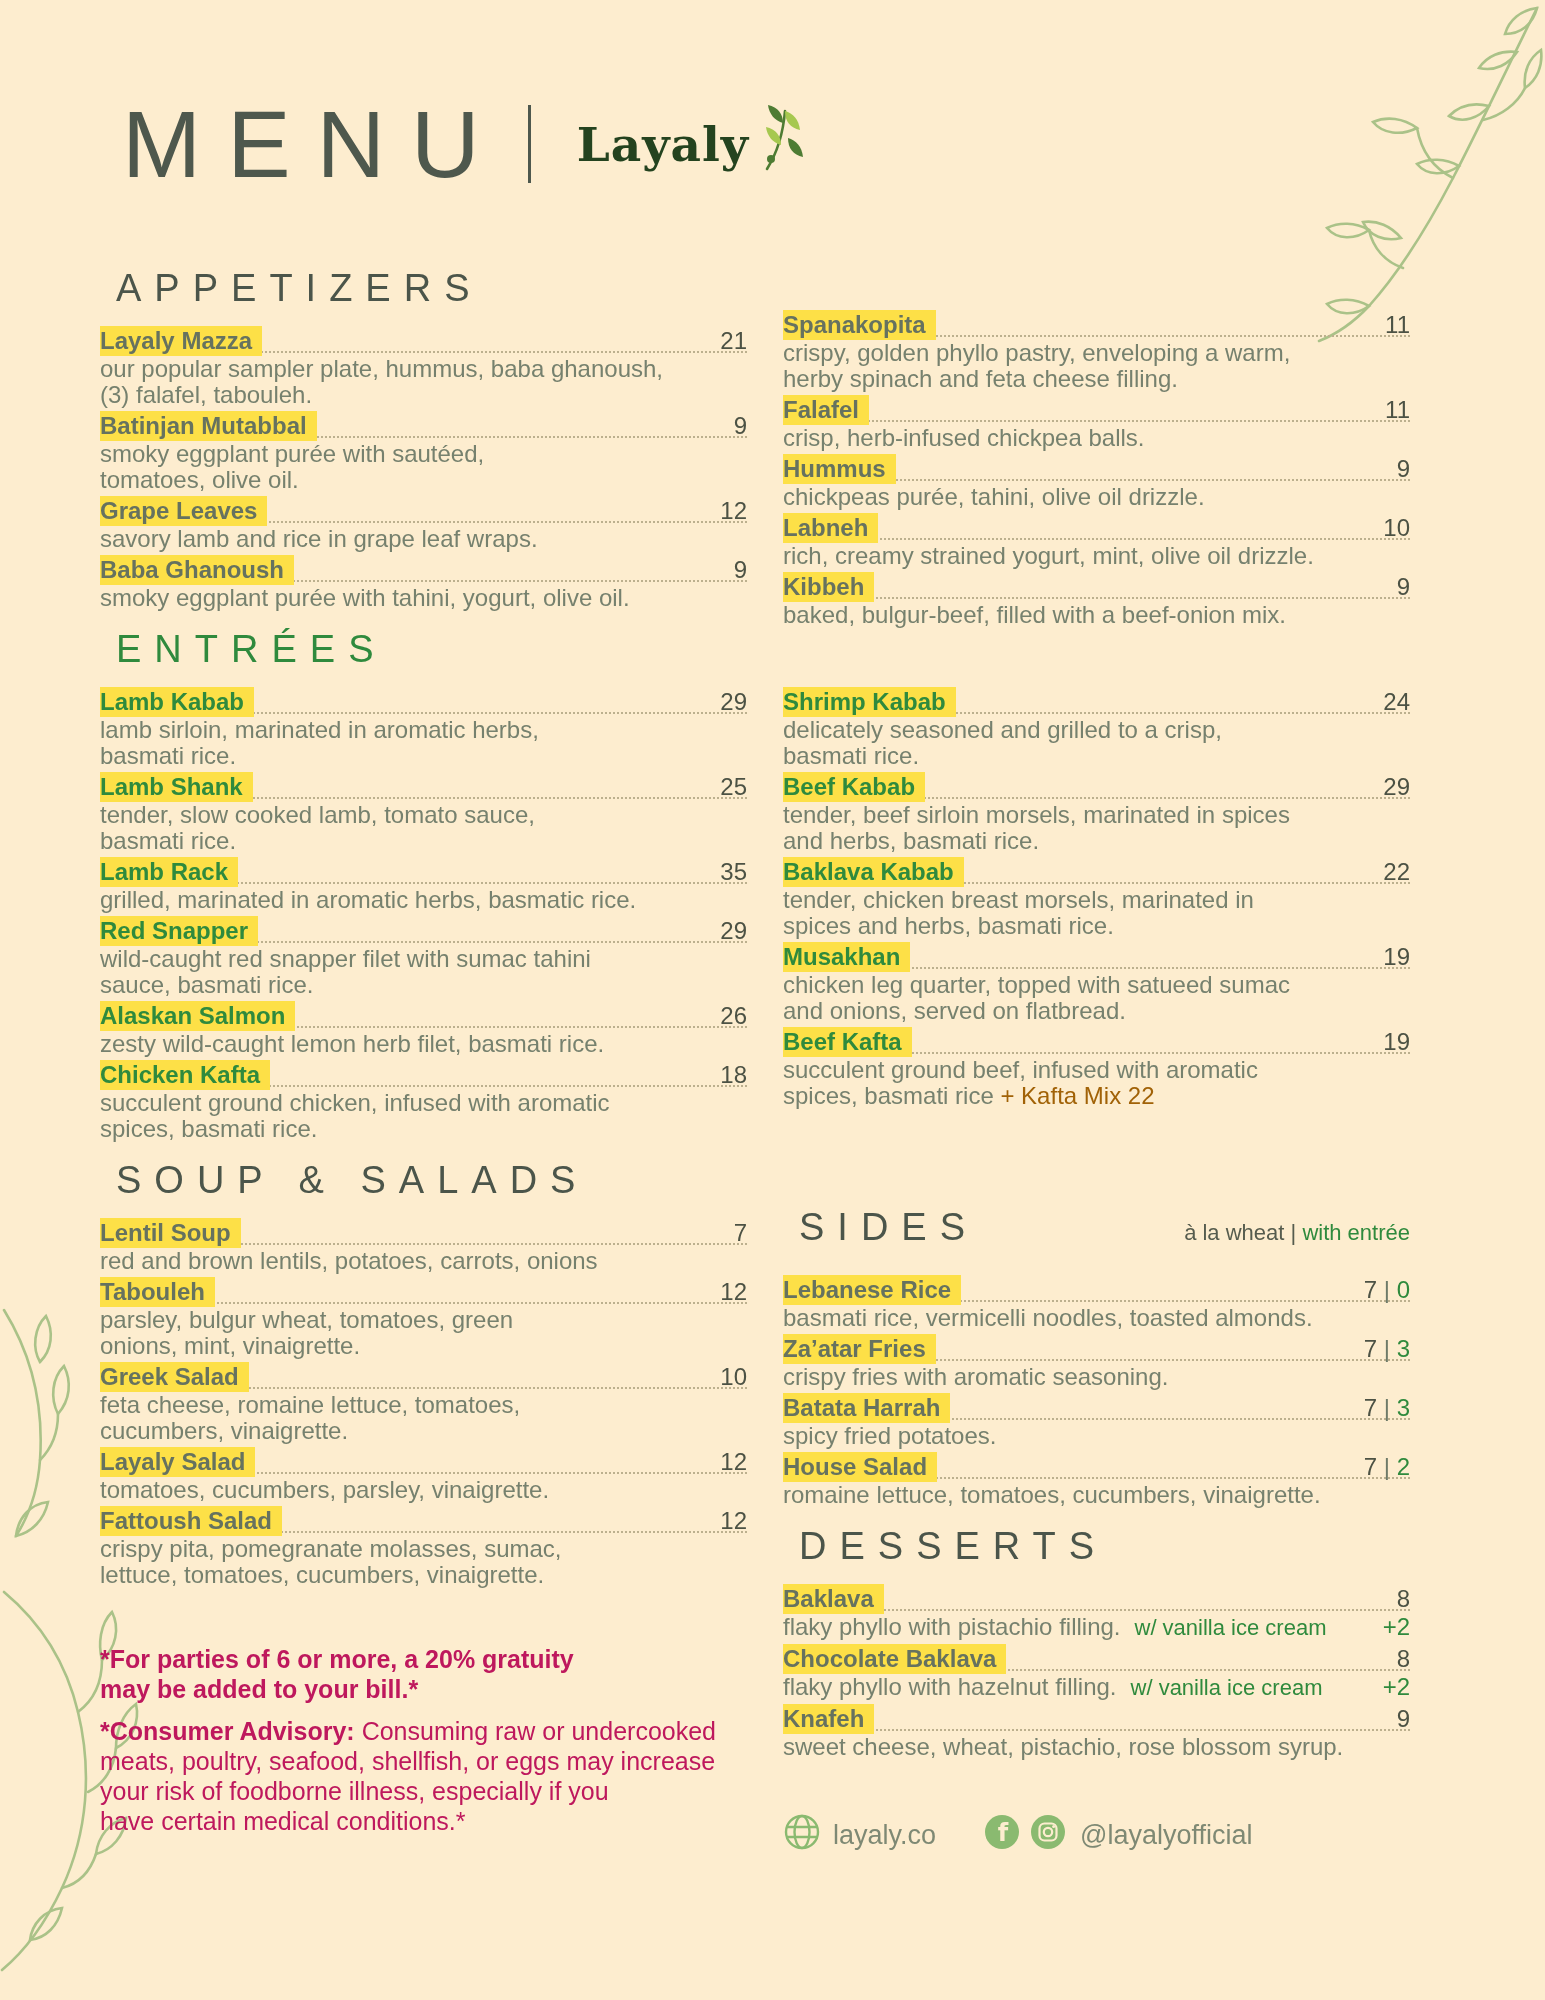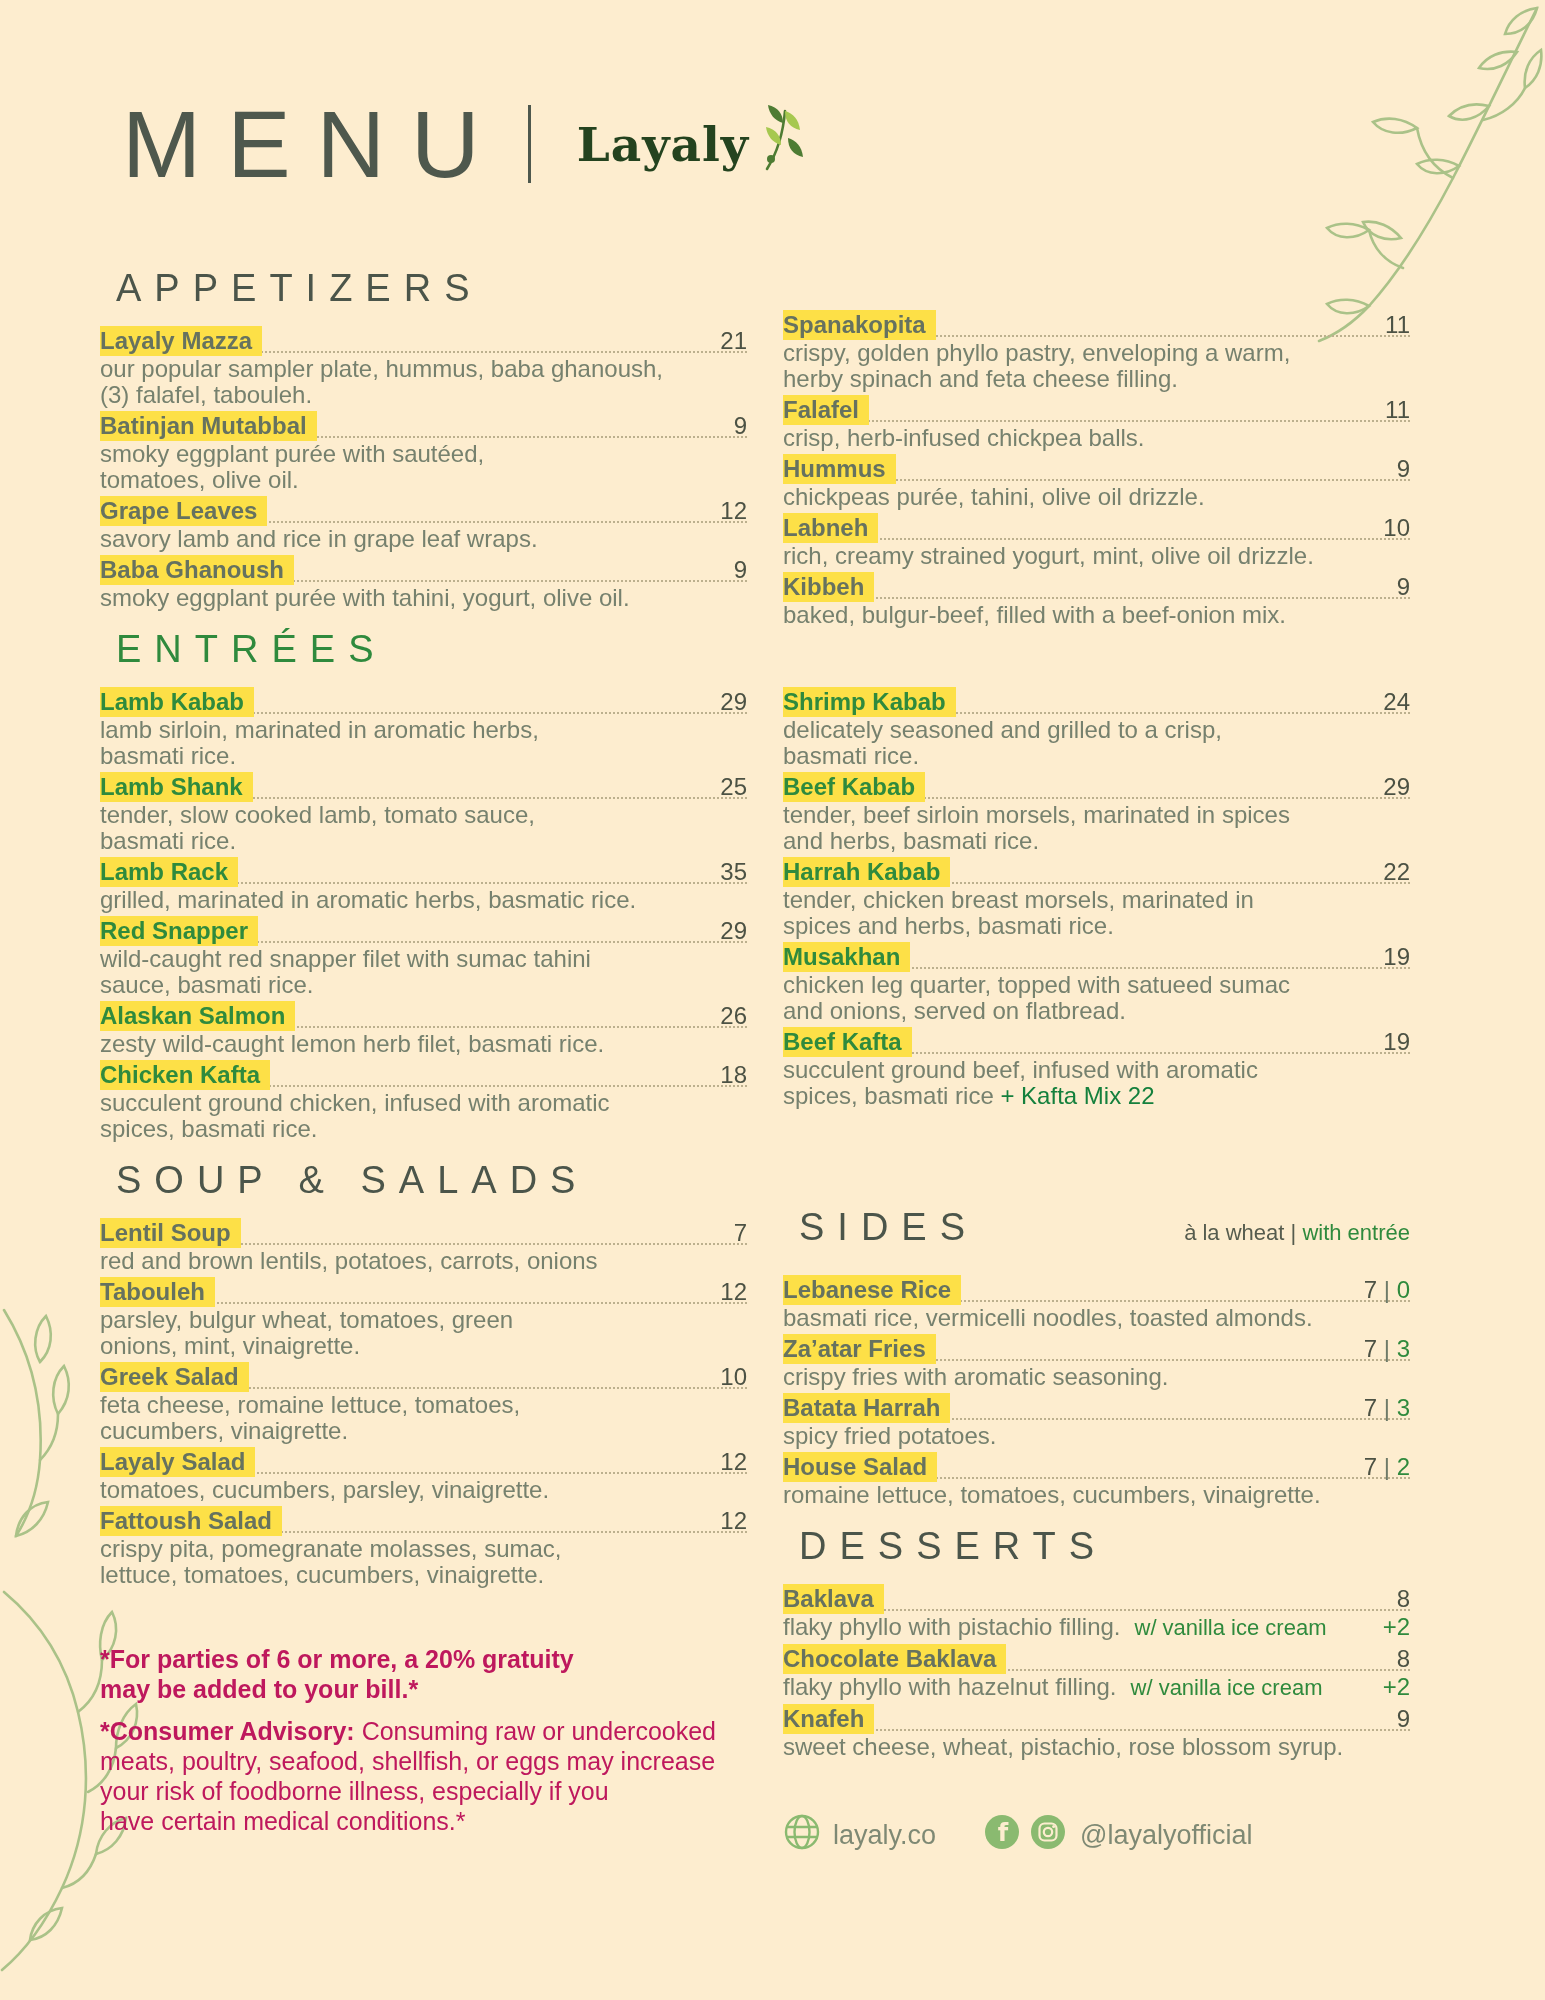--- a/index.html
+++ b/index.html
@@ -34,21 +34,21 @@
   .menu-item{margin-bottom:3px;}
   .item-row{display:flex;justify-content:space-between;align-items:baseline;position:relative;
             font-size:24px;line-height:30px;}
   .item-row::before{content:"";position:absolute;left:0;right:0;bottom:3px;border-top:2px dotted #bcb08e;}
   .item-name{position:relative;background:#fde047;padding-right:10px;font-weight:700;color:#66725f;}
   .green-list .item-name{color:#2f8a3d;}
   .price{position:relative;color:#4c5244;padding-left:6px;white-space:nowrap;}
   .p2{color:#2f8a3d;}
   .psep{color:#6e7a68;}
   .item-desc{font-size:24px;line-height:26px;color:#76816e;white-space:pre-line;}
-  .inline-note{color:#15803d;white-space:pre;}
+  .inline-note{color:#a16207;white-space:pre;}
 
   .carte-note{font-size:22px;line-height:26px;}
   .cn-gray{color:#565c4e;}
   .cn-green{color:#2f8a3d;}
 
   .dessert-desc{display:flex;align-items:baseline;font-size:24px;line-height:26px;color:#76816e;}
   .dnote{color:#2f8a3d;font-size:22px;margin-left:14px;white-space:nowrap;}
   .dspacer{flex:1;}
   .dnoteprice{color:#2f8a3d;white-space:nowrap;}
 
@@ -340,21 +340,21 @@
           <div class="item-row">
             <span class="item-name">Beef Kabab</span>
             <span class="price">29</span>
           </div>
           <div class="item-desc"><span>tender, beef sirloin morsels, marinated in spices
 and herbs, basmati rice.</span></div>
         </div>
 
         <div class="menu-item">
           <div class="item-row">
-            <span class="item-name">Harrah Kabab</span>
+            <span class="item-name">Baklava Kabab</span>
             <span class="price">22</span>
           </div>
           <div class="item-desc"><span>tender, chicken breast morsels, marinated in
 spices and herbs, basmati rice.</span></div>
         </div>
 
         <div class="menu-item">
           <div class="item-row">
             <span class="item-name">Musakhan</span>
             <span class="price">19</span>

